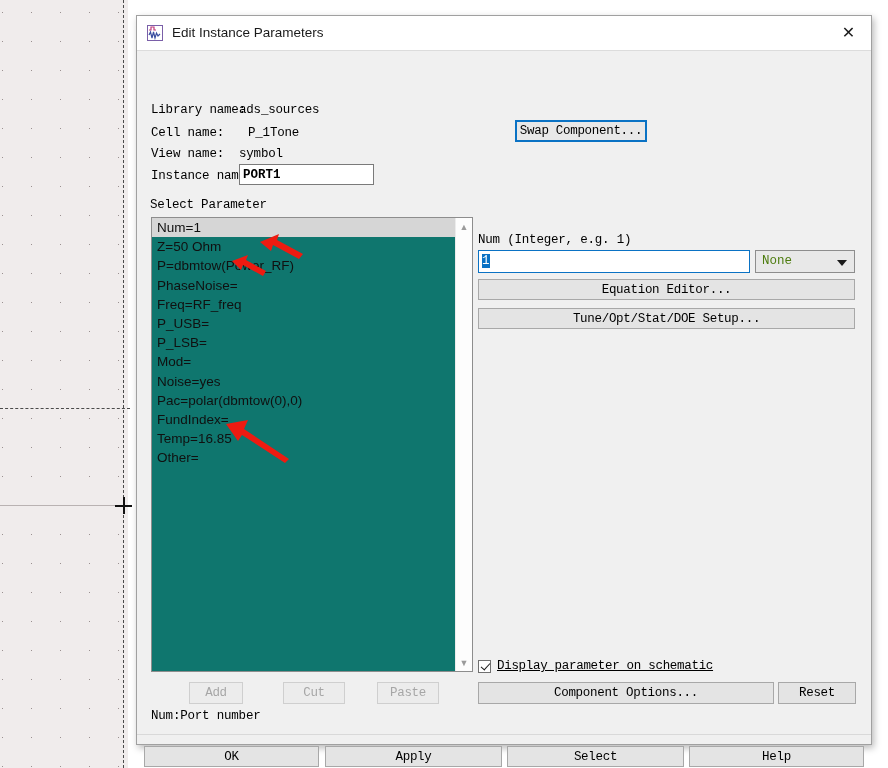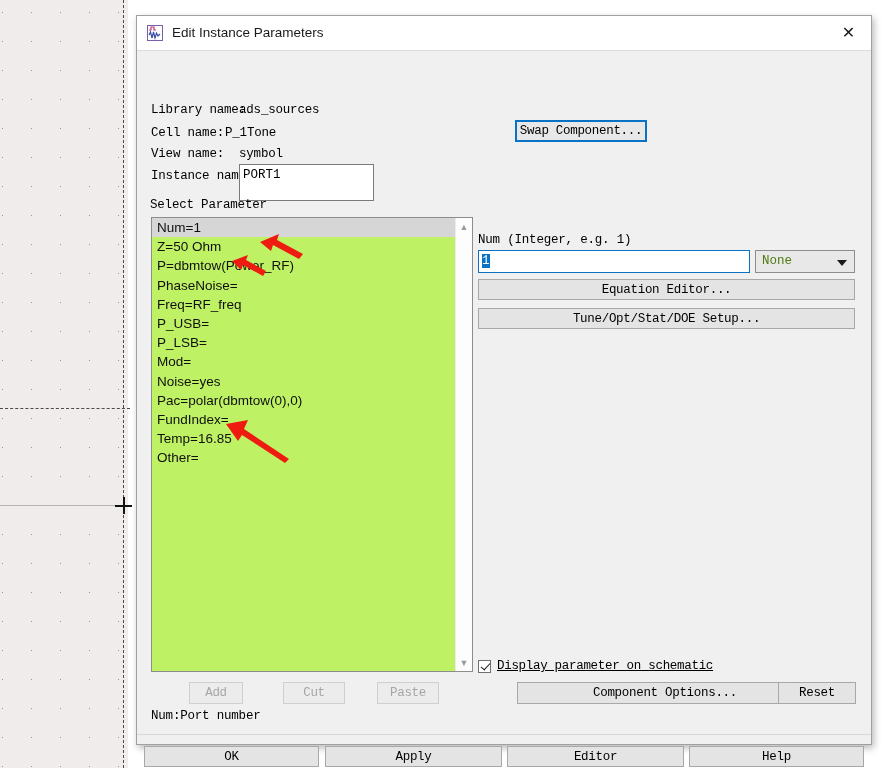--- a/index.html
+++ b/index.html
@@ -146,21 +146,21 @@
     cursor: pointer;
     letter-spacing: -0.3px;
     text-align: center;
   }
 
   
   #param-list {
     position: absolute;
     left: 14px; top: 166px;
     width: 322px; height: 455px;
-    background: #bef264;
+    background: #0f766e;
     border: 1px solid #8d8d8d;
     box-sizing: border-box;
     overflow: hidden;
   }
   #param-items {
     position: absolute;
     left: 0; top: 0; right: 17px;
   }
   .param-row {
     font-family: "Liberation Sans", sans-serif;
@@ -247,21 +247,21 @@
   }
   .btn.disabled { color: #a6a6a6; background: #ececec; border-color: #cfcfcf; cursor: default; }
 
   #eq-btn   { left: 341px; top: 228px; width: 377px; height: 21px; }
   #tune-btn { left: 341px; top: 257px; width: 377px; height: 21px; }
 
   #add-btn   { left: 52px;  top: 631px; width: 54px; height: 22px; }
   #cut-btn   { left: 146px; top: 631px; width: 62px; height: 22px; }
   #paste-btn { left: 240px; top: 631px; width: 62px; height: 22px; }
 
-  #comp-btn  { left: 341px; top: 631px; width: 296px; height: 22px; margin-left: 39px; }
+  #comp-btn  { left: 341px; top: 631px; width: 296px; height: 22px; }
   #reset-btn { left: 641px; top: 631px; width: 78px; height: 22px; }
 
   #display-chk {
     position: absolute;
     left: 341px; top: 608px;
     display: flex; align-items: center;
     cursor: pointer;
     text-decoration: underline;
   }
   #chk-box {
@@ -345,27 +345,27 @@
     <span id="title-text">Edit Instance Parameters</span>
     <span id="close-btn">✕</span>
   </div>
 
   <div id="body">
 
     <span class="lbl" style="left:14px; top:52px;">Library name:</span>
     <span class="val" style="left:102px; top:52px;">ads_sources</span>
 
     <span class="lbl" style="left:14px; top:75px;">Cell name:</span>
-    <span class="val" style="left:88px; top:75px;font-family:Liberation Mono, monospace;">P_1Tone</span>
+    <span class="val" style="left:111px; top:75px;font-family:Liberation Mono, monospace;">P_1Tone</span>
 
     <span class="lbl" style="left:14px; top:96px;">View name:</span>
     <span class="val" style="left:102px; top:96px;">symbol</span>
 
     <span class="lbl" style="left:14px; top:118px;">Instance name:</span>
-    <div class="textbox" style="left:102px; top:113px; width:135px; height:37px;">PORT1</div>
+    <div class="textbox" style="left:102px; top:113px; width:135px; height:21px;font-weight:bold;">PORT1</div>
 
     <div id="swap-btn">Swap Component...</div>
 
     <span class="lbl" style="left:13px; top:147px;">Select Parameter</span>
 
     <div id="param-list">
       <div id="param-items">
           <div class="param-row sel">Num=1</div>
           <div class="param-row">Z=50 Ohm</div>
           <div class="param-row">P=dbmtow(Power_RF)</div>
@@ -409,21 +409,21 @@
 
     <div class="btn" id="comp-btn">Component Options...</div>
     <div class="btn" id="reset-btn">Reset</div>
 
     <span class="lbl" id="hint-text">Num:Port number</span>
 
     <div id="footer-sep"></div>
 
     <div class="footer-btn" id="ok-btn">OK</div>
     <div class="footer-btn" id="apply-btn">Apply</div>
-    <div class="footer-btn" id="cancel-btn">Editor</div>
+    <div class="footer-btn" id="cancel-btn">Select</div>
     <div class="footer-btn" id="help-btn">Help</div>
 
   </div>
 </div>
 
 <svg class="red-arrow" style="left:255px; top:232px;" width="55" height="32">
   <polygon points="5,10 24,2 22,8 48,22 44,27 18,13 16,19" fill="#ee1b11"></polygon>
 </svg>
 <svg class="red-arrow" style="left:228px; top:253px;" width="42" height="26">
   <polygon points="4,8 20,2 18,7 38,18 35,23 15,12 13,17" fill="#ee1b11"></polygon>

